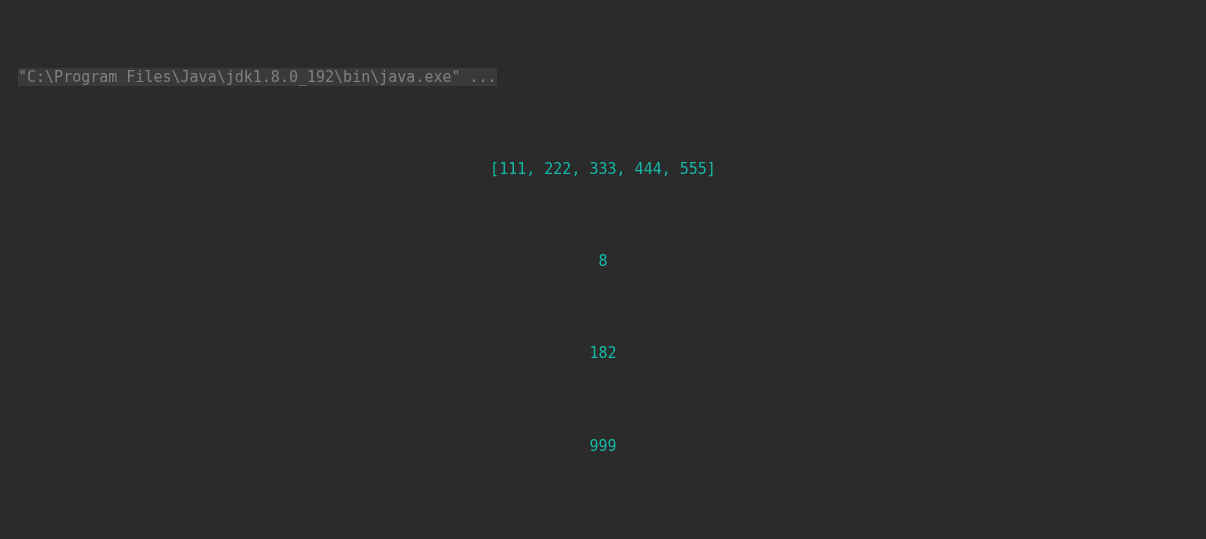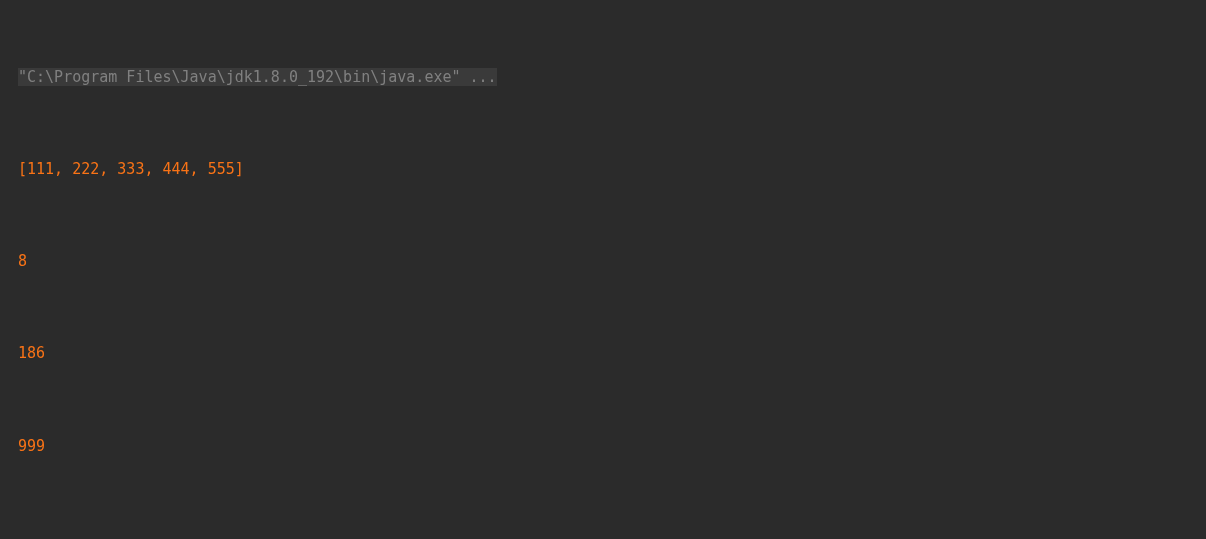--- a/index.html
+++ b/index.html
@@ -21,31 +21,32 @@
     .console {
       white-space: pre;
     }
     .cmd-line {
       color: #808080;
     }
     .cmd-highlight {
       background-color: #3a3a3a;
     }
     .output-line {
-      color: #f97316;
+      color: #14b8a6;
+      text-align: center;
     }
   </style>
 </head>
 <body>
 
 <div class="console">
   <div class="cmd-line"><span class="cmd-highlight">"C:\Program Files\Java\jdk1.8.0_192\bin\java.exe" ...</span></div>
   <div class="output-line">[111, 222, 333, 444, 555]</div>
   <div class="output-line">8</div>
-  <div class="output-line">186</div>
+  <div class="output-line">182</div>
   <div class="output-line">999</div>
   
   
   
   
   
   
   
   
   

